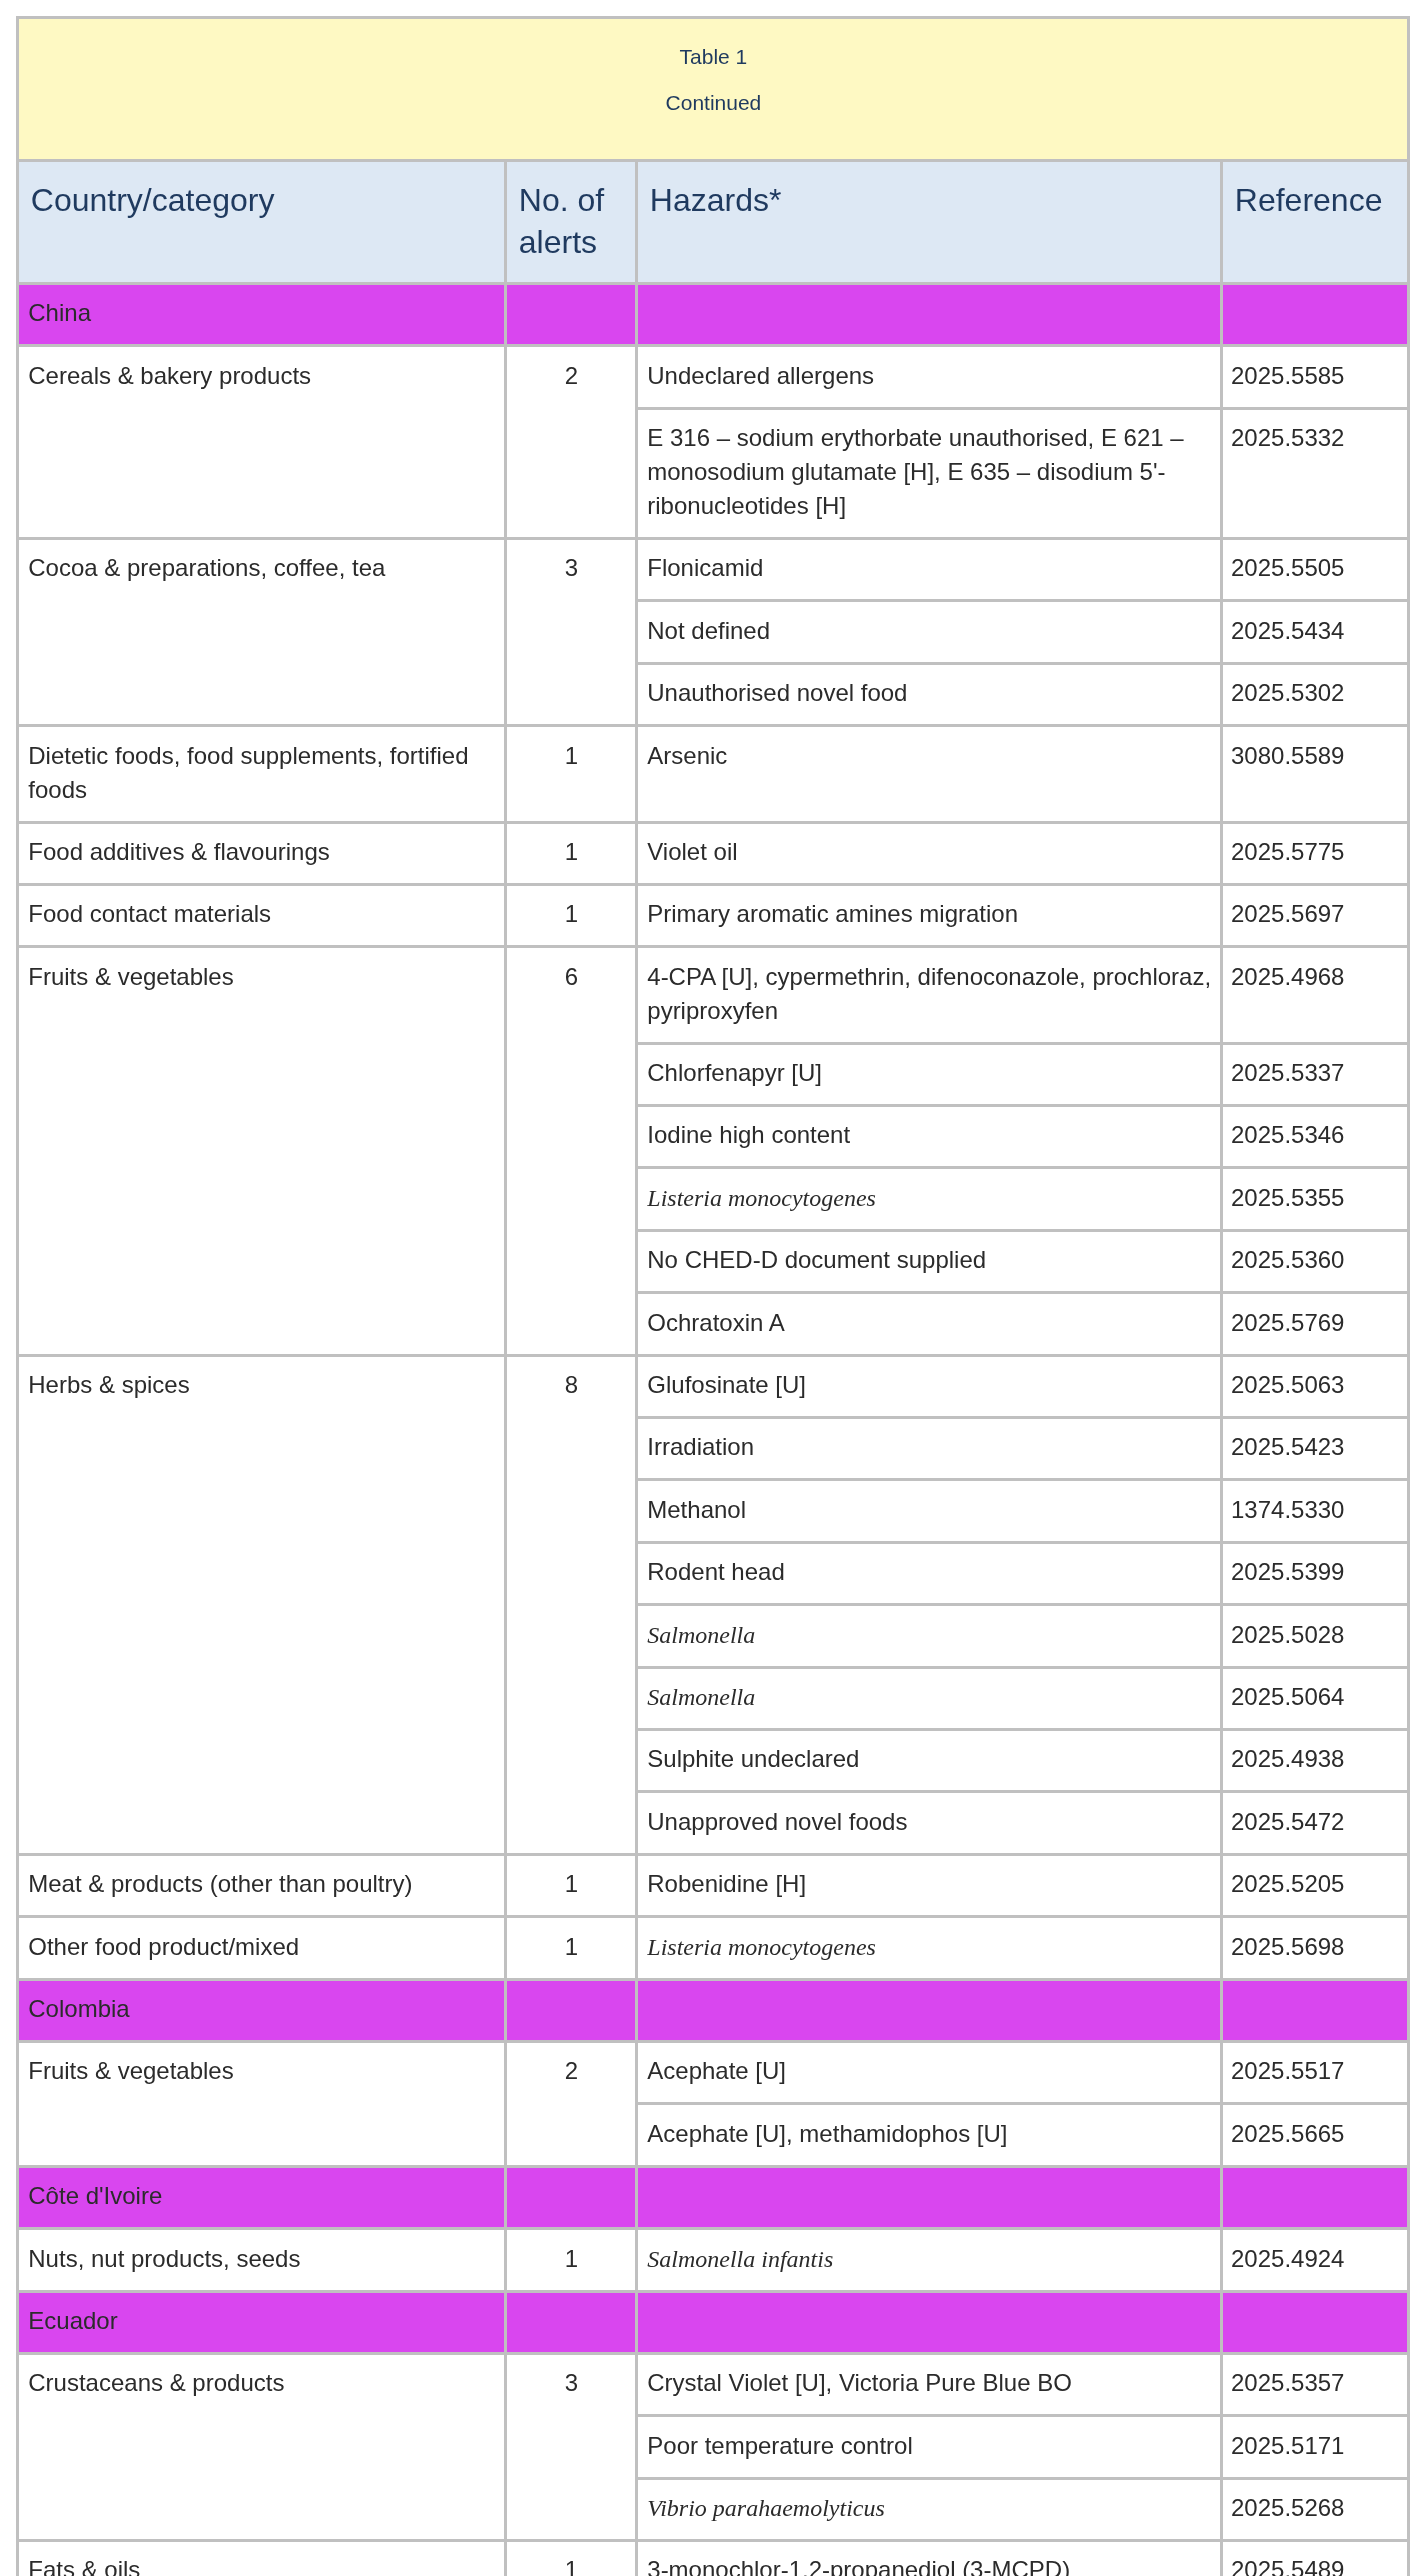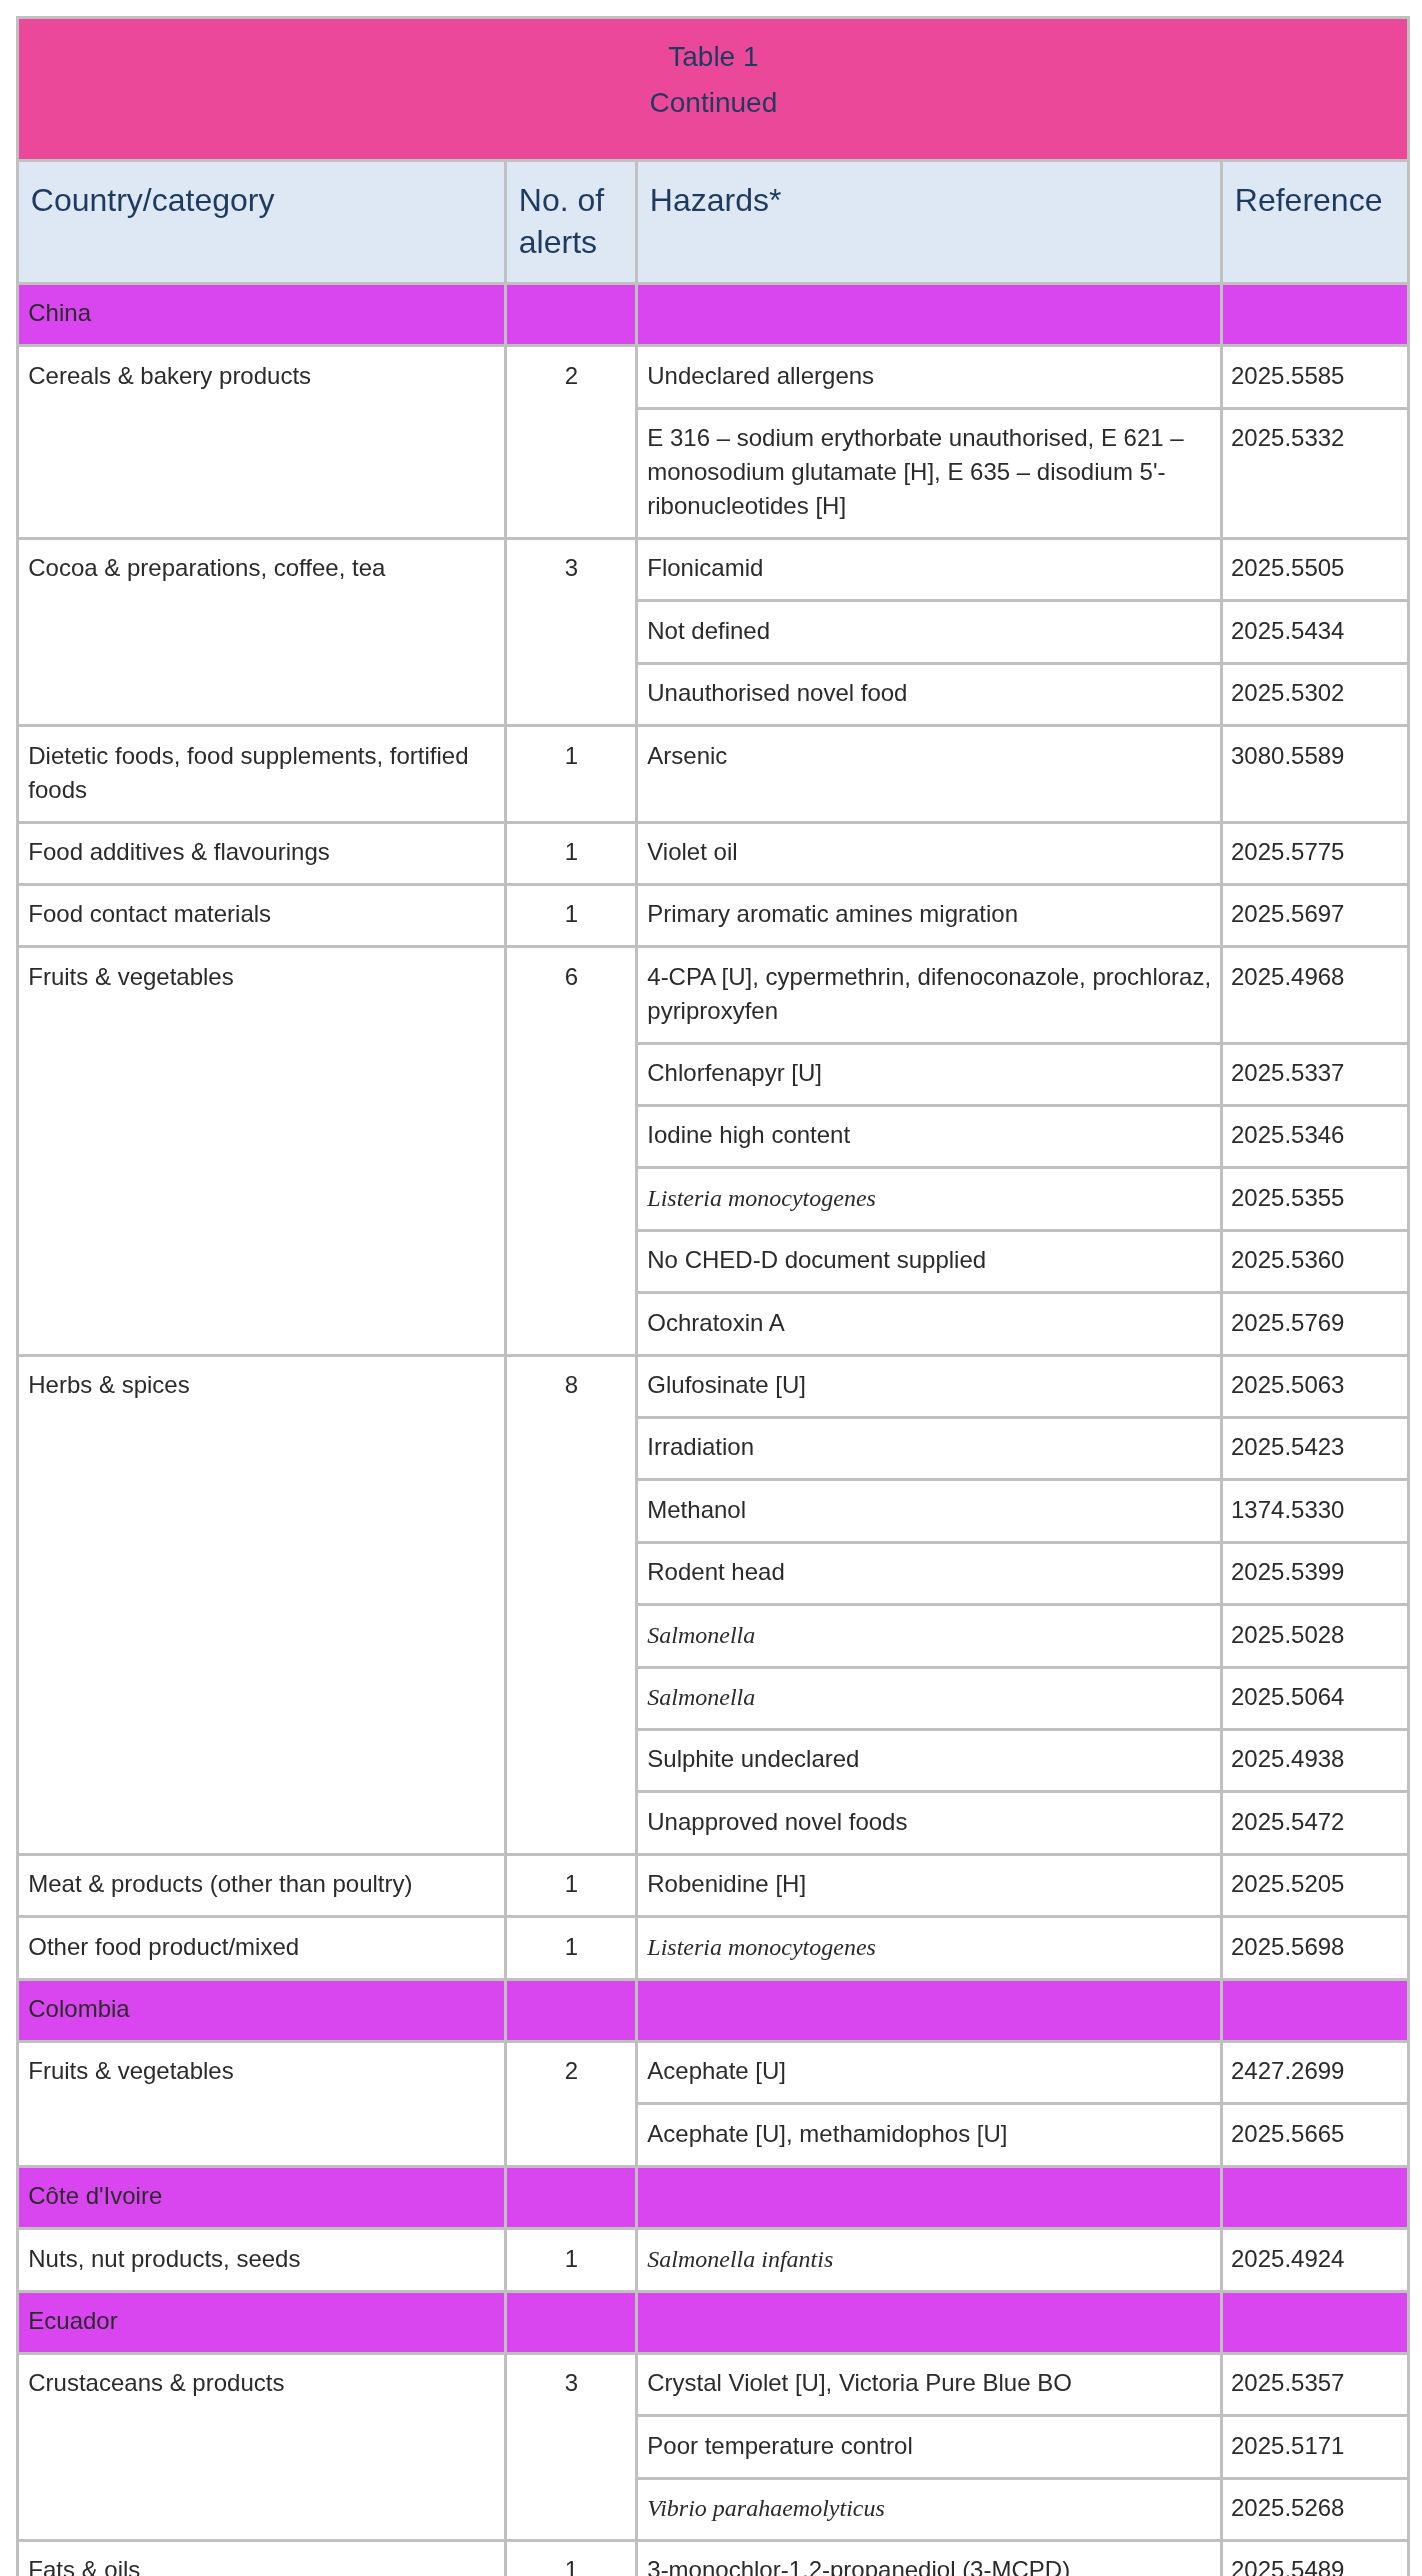--- a/index.html
+++ b/index.html
@@ -1,20 +1,20 @@
 <!DOCTYPE html>
 <html style="font-size:10px"><head>
 <meta charset="utf-8">
 <style>
   html, body { margin: 0; padding: 0; background: #ffffff; }
   body { width: 1423px; min-height: 2576px; position: relative; font-family: "Liberation Sans", "DejaVu Sans", sans-serif; }
   .wrap { position: absolute; left: 16.4px; top: 16.4px; width: 1390px; }
   table.t { border-collapse: collapse; width: 100%; table-layout: fixed; border: 3.8px solid #c0c0c0; }
   table.t td, table.t th { border: 3.8px solid #c0c0c0; vertical-align: top; }
-  .caption-cell { background: #ec4899; color: #1f3a5f; text-align: center; font-size: 28px; font-weight: normal; line-height: 46px; padding: 15px 6.3px 33px; }
+  .caption-cell { background: #fef9c3; color: #1f3a5f; text-align: center; font-size: 21px; font-weight: normal; line-height: 46px; padding: 15px 6.3px 33px; }
   .colhead { background: #dde8f4; color: #1f3a5f; font-size: 32px; font-weight: normal; text-align: left; line-height: 42px; padding: 16.4px 11.4px 19px; }
   .country td { background: #e6e6e6; }
   td.cell { color: #2b2b2b; font-size: 24px; line-height: 34px; padding: 11.4px 8.9px 14px; background: #ffffff; }
   .country td.cell { background: #d946ef; }
   td.num { text-align: center; }
   td.ref { padding-left: 7.6px; }
   .it { font-style: italic; font-family: Liberation Serif, serif; }
 </style>
 </head>
 <body>
@@ -165,21 +165,21 @@
         <tr class="country">
           <td class="cell">Colombia</td>
           <td class="cell"></td>
           <td class="cell"></td>
           <td class="cell"></td>
         </tr>
         <tr>
           <td class="cell" rowspan="2">Fruits &amp; vegetables</td>
           <td class="cell num" rowspan="2">2</td>
           <td class="cell">Acephate [U]</td>
-          <td class="cell ref">2427.2699</td>
+          <td class="cell ref">2025.5517</td>
         </tr>
         <tr>
           <td class="cell">Acephate [U], methamidophos [U]</td>
           <td class="cell ref">2025.5665</td>
         </tr>
         <tr class="country">
           <td class="cell">Côte d'Ivoire</td>
           <td class="cell"></td>
           <td class="cell"></td>
           <td class="cell"></td>

